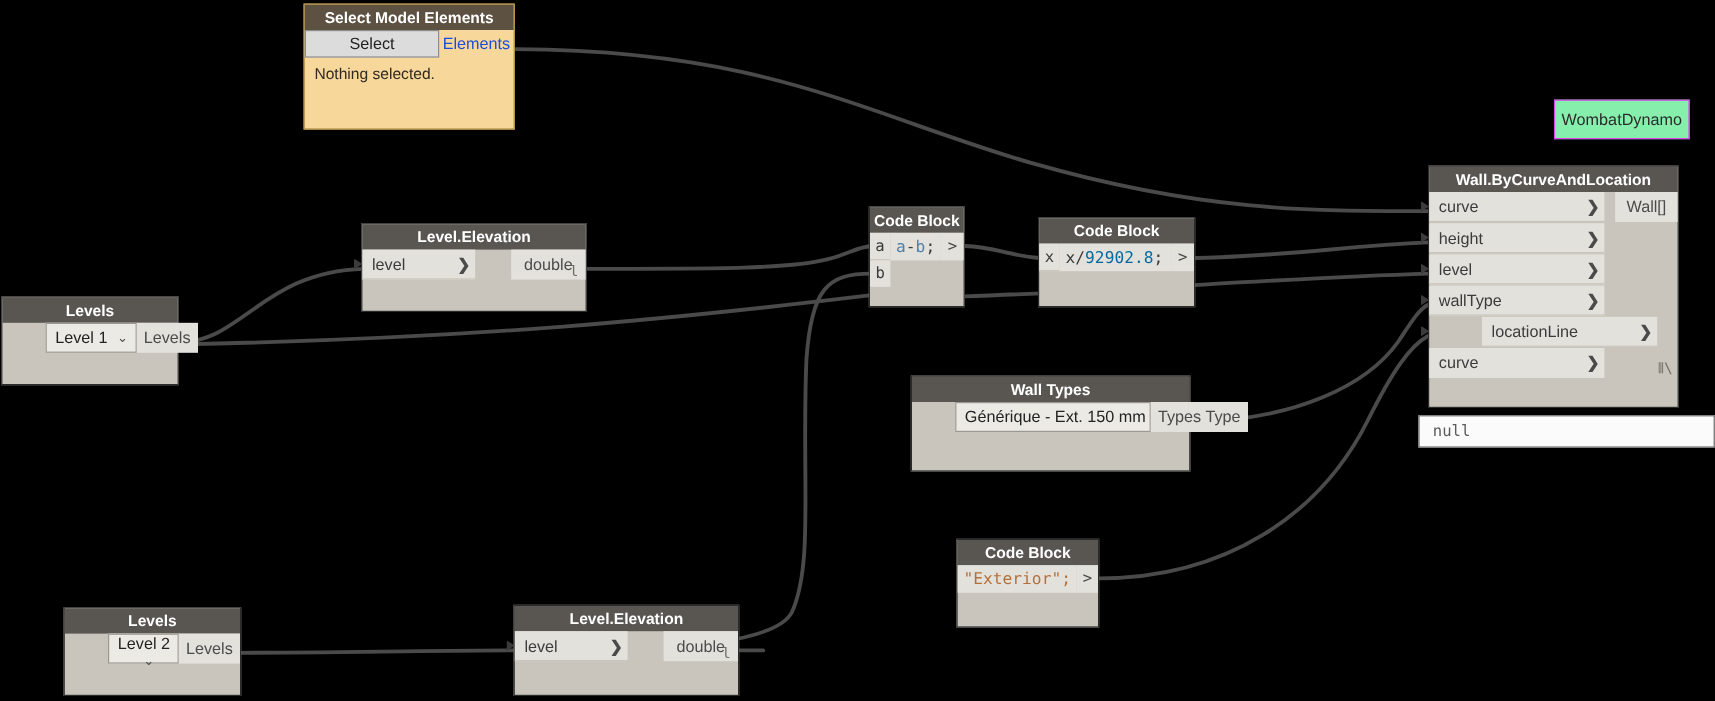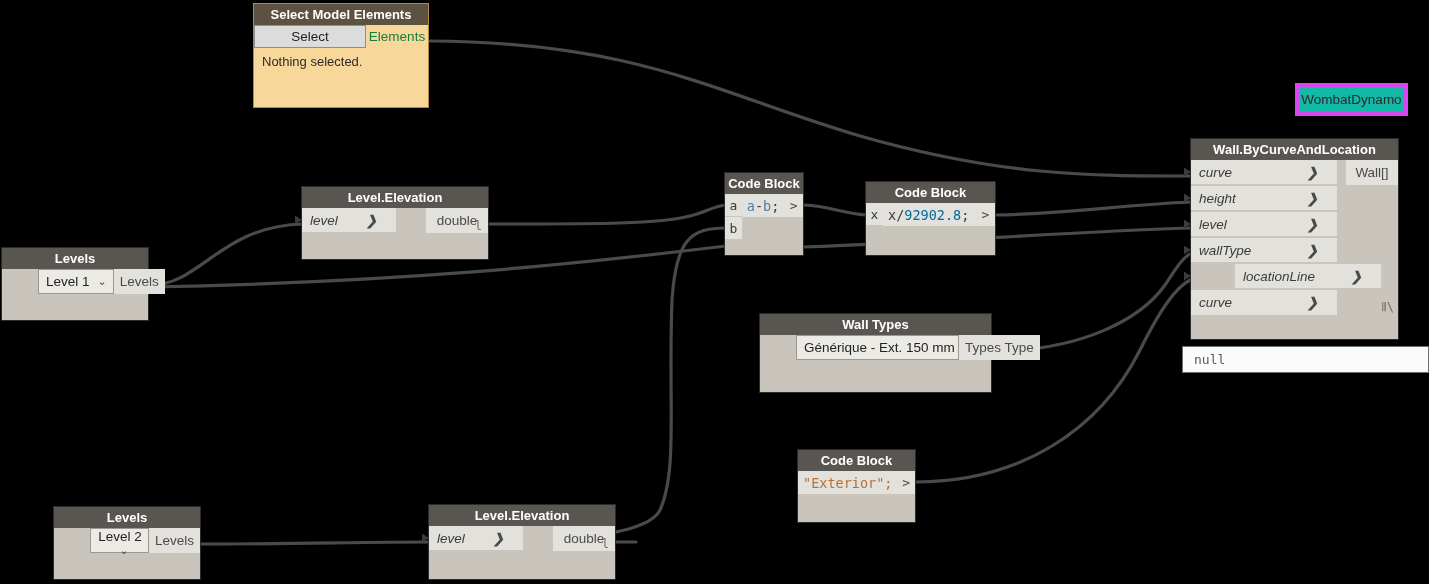--- a/index.html
+++ b/index.html
@@ -59,25 +59,24 @@
     display: flex;
     align-items: stretch;
   }
   .in-port {
     background: #e3e1dc;
     color: #3b3b3b;
     font-size: 13.5px;
     display: flex;
     align-items: center;
     justify-content: space-between;
-    padding: 0 19px 0 8px;
+    padding: 0 4px 0 8px;
     box-sizing: border-box;
     height: 25px;
     border-bottom: 1px solid #c9c5bc;
-    font-style: italic;
   }
   .in-port .chev {
     font-size: 13px;
     font-weight: bold;
     color: #4a4a4a;
     margin-left: 6px;
   }
   .out-port {
     background: #e3e1dc;
     color: #4b4b4b;
@@ -118,21 +117,21 @@
     align-items: center;
     justify-content: center;
     width: 112px;
   }
   .sel-out {
     flex: 1 1 auto;
     display: flex;
     align-items: center;
     justify-content: center;
     font-size: 13.5px;
-    color: #15803d;
+    color: #1d4ed8;
   }
   .sel-msg {
     font-size: 13px;
     color: #2f2a22;
     padding: 6px 8px 0 8px;
   }
 
   
   .dd-row { display: flex; height: 25px; align-items: stretch; }
   .dd {
@@ -212,22 +211,22 @@
     position: absolute;
     right: 4px;
     bottom: 2px;
     font-family: "DejaVu Sans Mono", monospace;
     font-size: 12px;
     color: #6f6b63;
   }
   .note {
     position: absolute;
     box-sizing: border-box;
-    background: #14b8a6;
-    border: 4px solid #d946ef;
+    background: #86efac;
+    border: 1px solid #d946ef;
     color: #2b2b2b;
     font-size: 13.5px;
     display: flex;
     align-items: center;
     justify-content: center;
     white-space: nowrap;
   }
   .tooltip {
     position: absolute;
     box-sizing: border-box;

